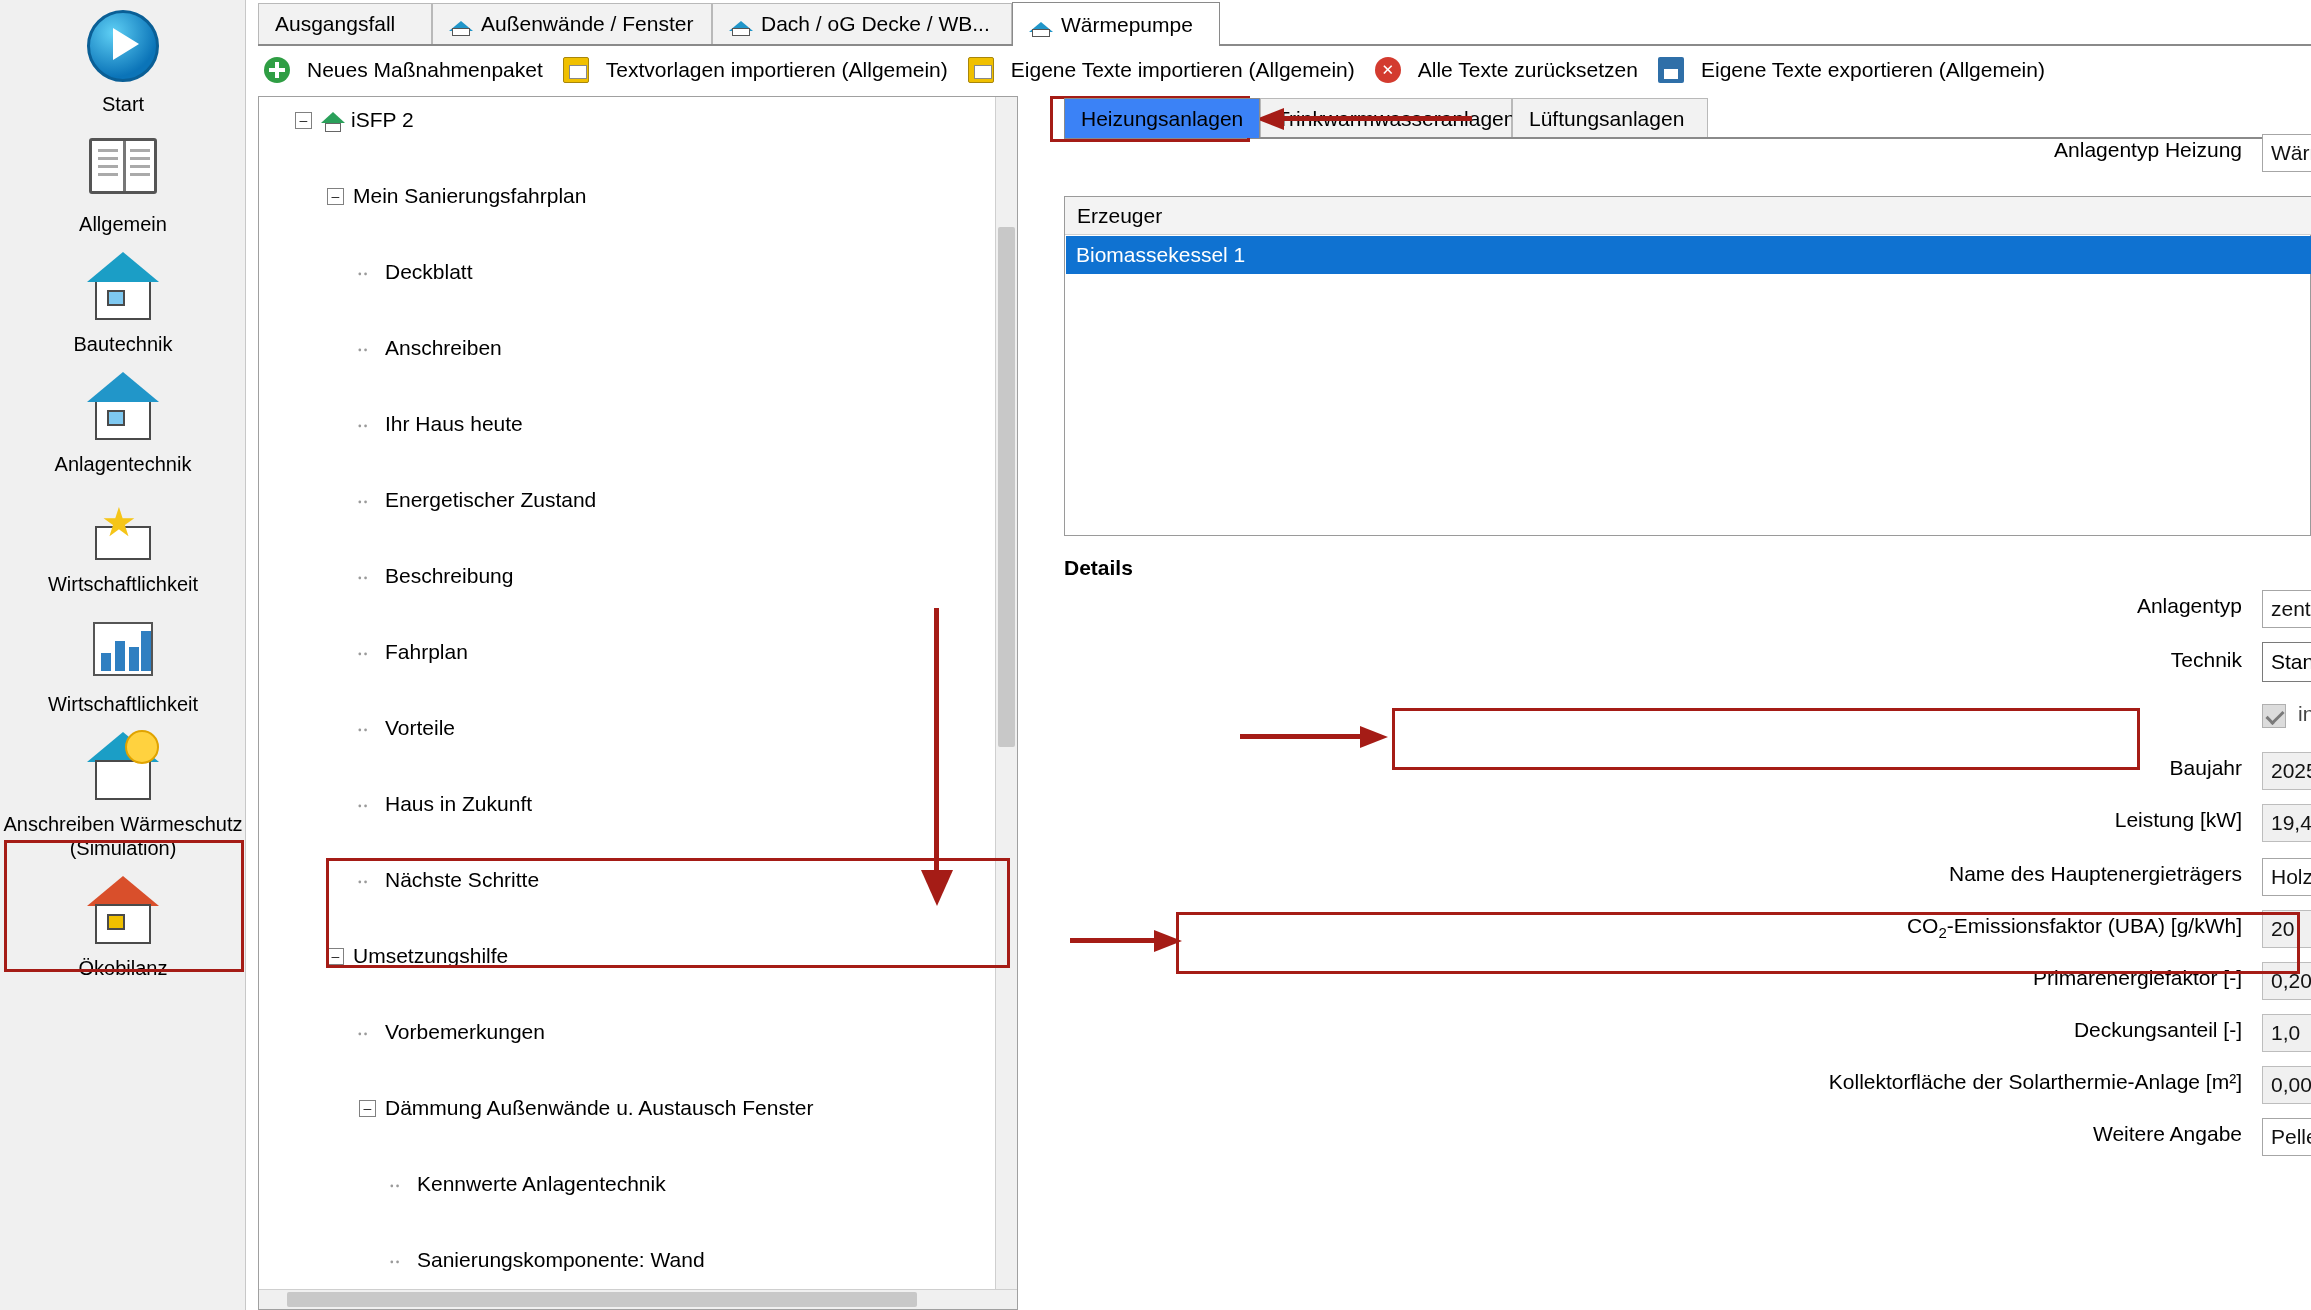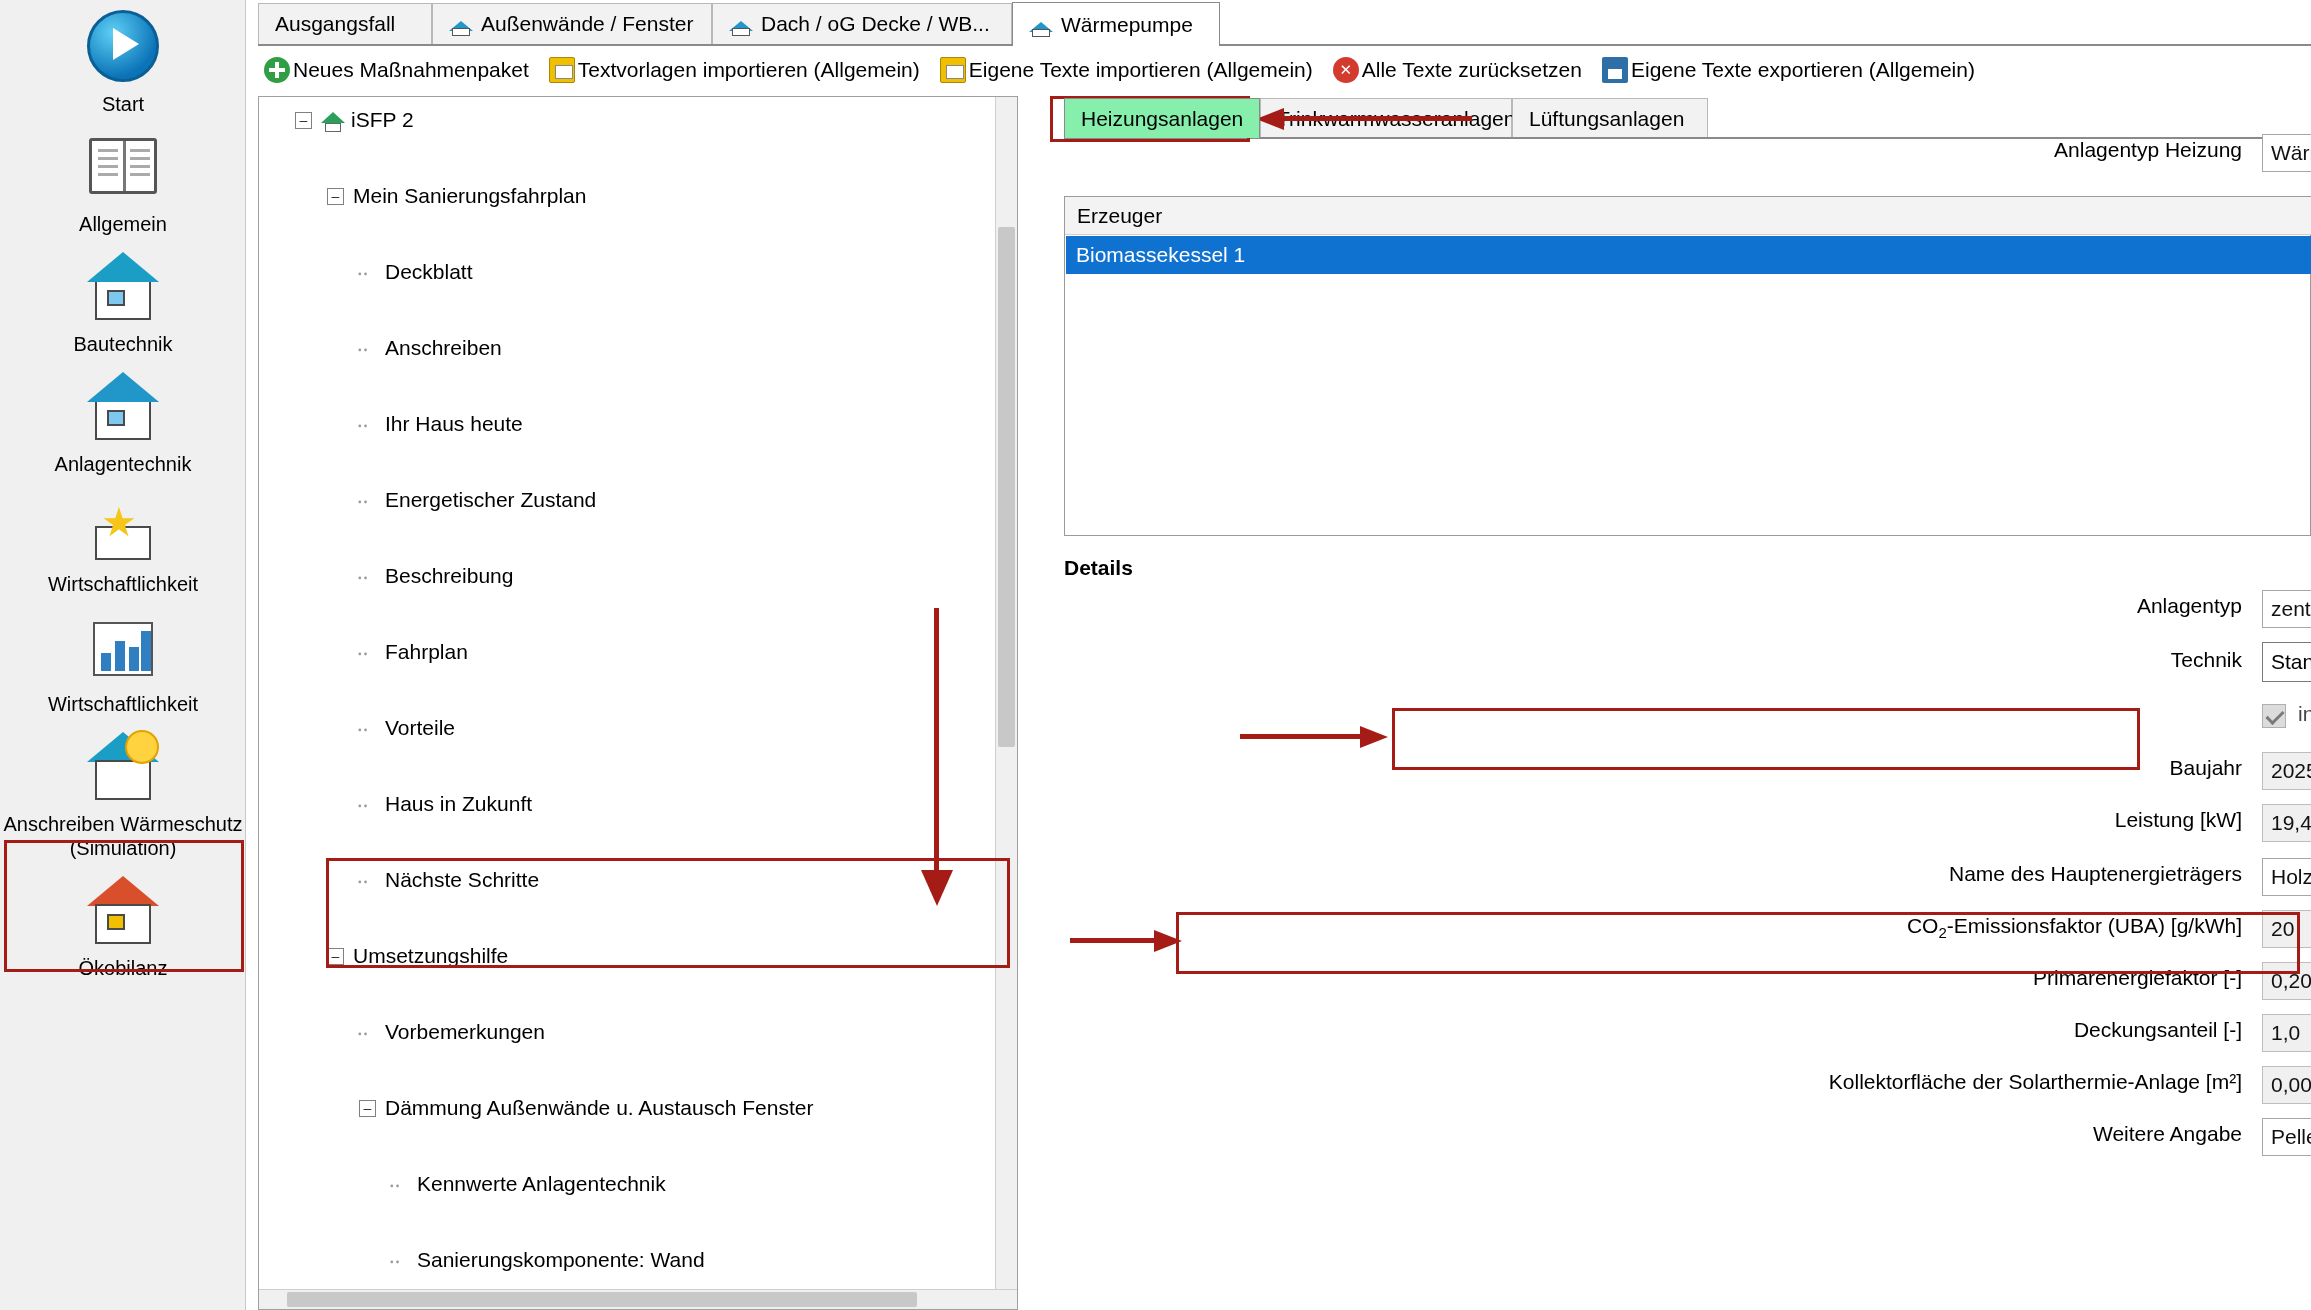--- a/index.html
+++ b/index.html
@@ -141,21 +141,21 @@
     position:absolute; left:258px; top:44px; width:2053px; height:2px; background:#8a8a8a;
   }
 
   
   #toolbar {
     position: absolute; left: 258px; top: 46px; width: 2053px; height: 48px;
     display: flex; align-items: center; gap: 0px;
     background: #ffffff;
     font-size: 21px;
   }
-  .tb-item { display:flex; align-items:center; gap:3px; padding: 0 14px 0 6px; height: 44px; white-space: nowrap; }
+  .tb-item { display:flex; align-items:center; gap:17px; padding: 0 14px 0 6px; height: 44px; white-space: nowrap; }
   .tb-ico { width: 26px; height: 26px; position: relative; flex:0 0 26px; }
   .ico-plus { border-radius:50%; background:#2f9e44; }
   .ico-plus:before{content:"";position:absolute;left:11px;top:5px;width:4px;height:16px;background:#fff;}
   .ico-plus:after{content:"";position:absolute;left:5px;top:11px;width:16px;height:4px;background:#fff;}
   .ico-import { background:#f0c000; border:1px solid #a8860b; border-radius:2px; }
   .ico-import:after{content:"";position:absolute;left:5px;top:7px;width:16px;height:12px;background:#fff;border:1px solid #888;}
   .ico-save { background:#2f6fa8; border-radius:2px; }
   .ico-save:after{content:"";position:absolute;left:6px;top:12px;width:14px;height:10px;background:#fff;}
   .ico-reset { border-radius:50%; background:#d33b2f; color:#fff; font-size:18px; line-height:26px; text-align:center; }
   .ico-reset:after{ content:"\2715"; position:absolute; left:0; top:0; width:26px; height:26px; color:#fff; font-size:15px; line-height:26px; }
@@ -194,21 +194,21 @@
   
   #rightpanel {
     position:absolute; left: 1042px; top: 96px; width: 1269px; height: 1214px;
     background:#ffffff;
   }
   #subtabs { position:absolute; left:22px; top:0; width:1247px; height: 42px; }
   .subtab {
     position:absolute; top:2px; height:40px; line-height:40px;
     padding: 0 16px; font-size:21px; background:#f2f2f2; border:1px solid #b9b9b9; border-bottom:none;
   }
-  .subtab.active { background:#86efac; border-color:#8a8a8a; z-index:3; }
+  .subtab.active { background:#3b82f6; border-color:#8a8a8a; z-index:3; }
   #subtab-line { position:absolute; left:22px; top:41px; width:1247px; height:2px; background:#8a8a8a; }
 
   .fld-label { position:absolute; font-size:21px; text-align:right; }
   .fld {
     position:absolute; height:38px; line-height:36px;
     background:#ffffff; border:1px solid #a6a6a6;
     padding: 0 8px; font-size:21px; color:#111;
   }
   .fld.readonly { background:#f0f0f0; border:1px solid #bdbdbd; }
   .combo { position:absolute; height:40px; background:#ffffff; border:1px solid #7a7a7a; font-size:21px; line-height:38px; padding-left:8px; }

